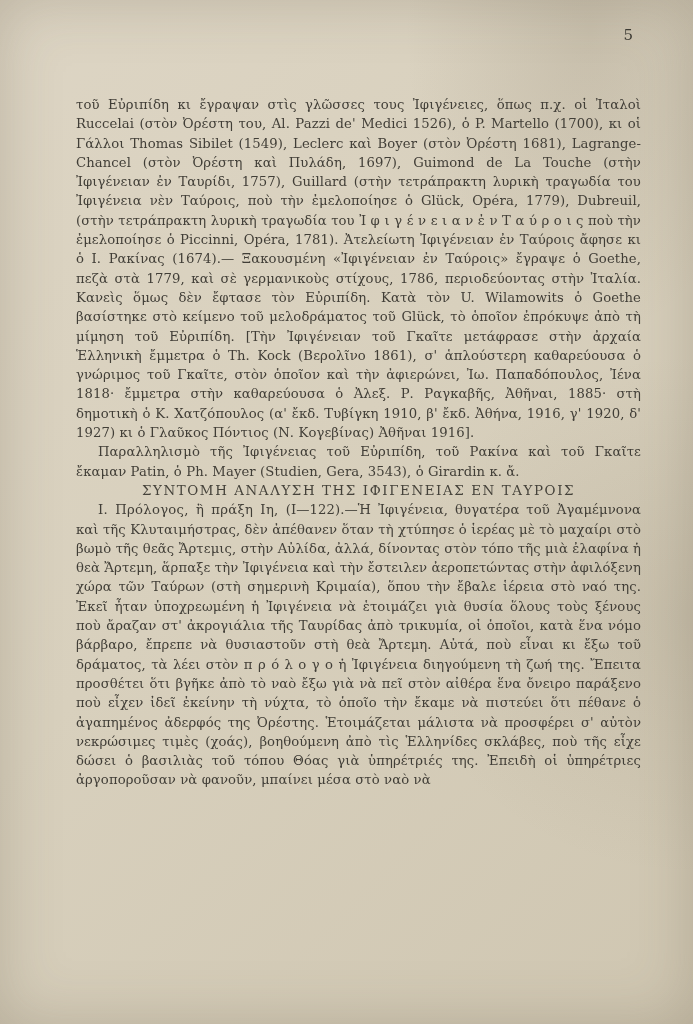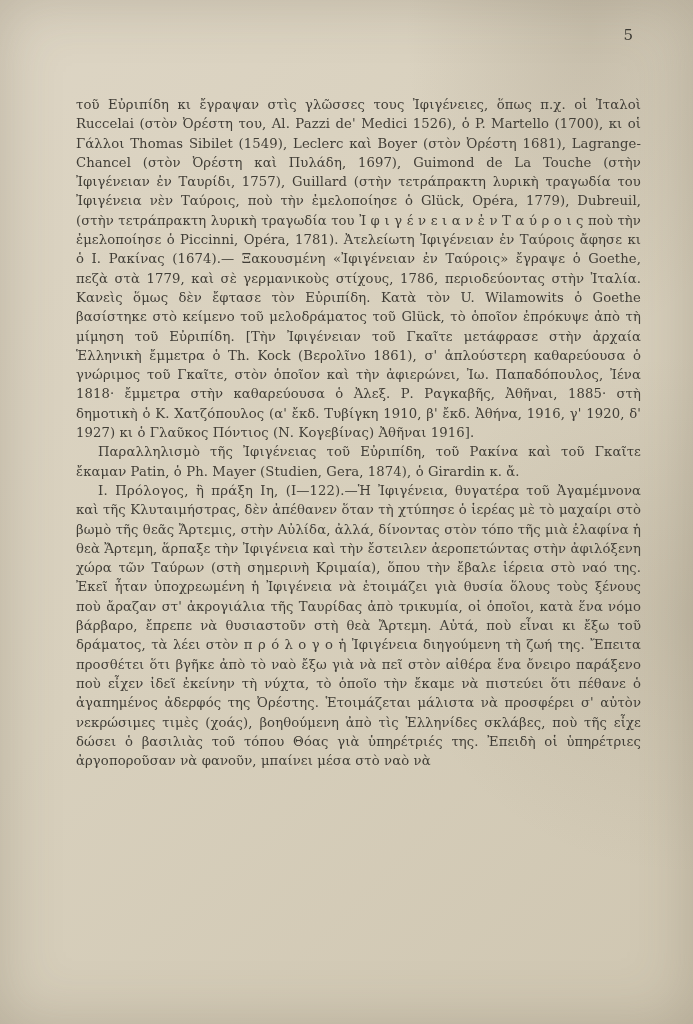--- a/index.html
+++ b/index.html
@@ -49,20 +49,21 @@
 <body>
 
 <div class="page">
 
   <div class="page-number">5</div>
 
   <div class="content">
 
     <p class="para">τοῦ Εὐριπίδη κι ἔγραψαν στὶς γλῶσσες τους Ἰφιγένειες, ὅπως π.χ. οἱ Ἰταλοὶ Ruccelai (στὸν Ὀρέστη του, Al. Pazzi de' Medici 1526), ὁ P. Martello (1700), κι οἱ Γάλλοι Thomas Sibilet (1549), Leclerc καὶ Boyer (στὸν Ὀρέστη 1681), Lagrange-Chancel (στὸν Ὀρέστη καὶ Πυλάδη, 1697), Guimond de La Touche (στὴν Ἰφιγένειαν ἐν Ταυρίδι, 1757), Guillard (στὴν τετράπρακτη λυρικὴ τραγωδία του Ἰφιγένεια νὲν Ταύροις, ποὺ τὴν ἐμελοποίησε ὁ Glück, Opéra, 1779), Dubreuil, (στὴν τετράπρακτη λυρικὴ τραγωδία του Ἰ φ ι γ έ ν ε ι α ν  ἐ ν  Τ α ύ ρ ο ι ς ποὺ τὴν ἐμελοποίησε ὁ Piccinni, Opéra, 1781). Ἀτελείωτη Ἰφιγένειαν ἐν Ταύροις ἄφησε κι ὁ Ι. Ρακίνας (1674).— Ξακουσμένη «Ἰφιγένειαν ἐν Ταύροις» ἔγραψε ὁ Goethe, πεζὰ στὰ 1779, καὶ σὲ γερμανικοὺς στίχους, 1786, περιοδεύοντας στὴν Ἰταλία. Κανεὶς ὅμως δὲν ἔφτασε τὸν Εὐριπίδη. Κατὰ τὸν U. Wilamowits ὁ Goethe βασίστηκε στὸ κείμενο τοῦ μελοδράματος τοῦ Glück, τὸ ὁποῖον ἐπρόκυψε ἀπὸ τὴ μίμηση τοῦ Εὐριπίδη. [Τὴν Ἰφιγένειαν τοῦ Γκαῖτε μετάφρασε στὴν ἀρχαία Ἑλληνικὴ ἔμμετρα ὁ Th. Kock (Βερολῖνο 1861), σ' ἁπλούστερη καθαρεύουσα ὁ γνώριμος τοῦ Γκαῖτε, στὸν ὁποῖον καὶ τὴν ἀφιερώνει, Ἰω. Παπαδόπουλος, Ἰένα 1818· ἔμμετρα στὴν καθαρεύουσα ὁ Ἀλεξ. Ρ. Ραγκαβῆς, Ἀθῆναι, 1885· στὴ δημοτικὴ ὁ Κ. Χατζόπουλος (α' ἔκδ. Τυβίγκη 1910, β' ἔκδ. Ἀθήνα, 1916, γ' 1920, δ' 1927) κι ὁ Γλαῦκος Πόντιος (Ν. Κογεβίνας) Ἀθῆναι 1916].</p>
 
-    <p class="para indent">Παραλληλισμὸ τῆς Ἰφιγένειας τοῦ Εὐριπίδη, τοῦ Ρακίνα καὶ τοῦ Γκαῖτε ἔκαμαν Patin, ὁ Ph. Mayer (Studien, Gera, 1874), ὁ Girardin κ. ἄ.</p>
+    <p class="para indent">Παραλληλισμὸ τῆς Ἰφιγένειας τοῦ Εὐριπίδη, τοῦ Ρακίνα καὶ τοῦ Γκαῖτε ἔκαμαν Patin, ὁ Ph. Mayer (Studien, Gera, 3543), ὁ Girardin κ. ἄ.</p>
 
 
+    <p class="para section-heading">ΣΥΝΤΟΜΗ ΑΝΑΛΥΣΗ ΤΗΣ ΙΦΙΓΕΝΕΙΑΣ ΕΝ ΤΑΥΡΟΙΣ</p>
 
     <p class="para indent"><span class="lead-bold">Ι. Πρόλογος, ἢ πράξη Ιη, </span><span>(Ι—122).—Ἡ Ἰφιγένεια, θυγατέρα τοῦ Ἀγαμέμνονα καὶ τῆς Κλυταιμήστρας, δὲν ἀπέθανεν ὅταν τὴ χτύπησε ὁ ἱερέας μὲ τὸ μαχαίρι στὸ βωμὸ τῆς θεᾶς Ἄρτεμις, στὴν Αὐλίδα, ἀλλά, δίνοντας στὸν τόπο τῆς μιὰ ἐλαφίνα ἡ θεὰ Ἄρτεμη, ἅρπαξε τὴν Ἰφιγένεια καὶ τὴν ἔστειλεν ἀεροπετώντας στὴν ἀφιλόξενη χώρα τῶν Ταύρων (στὴ σημερινὴ Κριμαία), ὅπου τὴν ἔβαλε ἱέρεια στὸ ναό της. Ἐκεῖ ἦταν ὑποχρεωμένη ἡ Ἰφιγένεια νὰ ἑτοιμάζει γιὰ θυσία ὅλους τοὺς ξένους ποὺ ἄραζαν στ' ἀκρογιάλια τῆς Ταυρίδας ἀπὸ τρικυμία, οἱ ὁποῖοι, κατὰ ἕνα νόμο βάρβαρο, ἔπρεπε νὰ θυσιαστοῦν στὴ θεὰ Ἄρτεμη. Αὐτά, ποὺ εἶναι κι ἔξω τοῦ δράματος, τὰ λέει στὸν π ρ ό λ ο γ ο ἡ Ἰφιγένεια διηγούμενη τὴ ζωή της. Ἔπειτα προσθέτει ὅτι βγῆκε ἀπὸ τὸ ναὸ ἔξω γιὰ νὰ πεῖ στὸν αἰθέρα ἕνα ὄνειρο παράξενο ποὺ εἶχεν ἰδεῖ ἐκείνην τὴ νύχτα, τὸ ὁποῖο τὴν ἔκαμε νὰ πιστεύει ὅτι πέθανε ὁ ἀγαπημένος ἀδερφός της Ὀρέστης. Ἑτοιμάζεται μάλιστα νὰ προσφέρει σ' αὐτὸν νεκρώσιμες τιμὲς (χοάς), βοηθούμενη ἀπὸ τὶς Ἑλληνίδες σκλάβες, ποὺ τῆς εἶχε δώσει ὁ βασιλιὰς τοῦ τόπου Θόας γιὰ ὑπηρέτριές της. Ἐπειδὴ οἱ ὑπηρέτριες ἀργοποροῦσαν νὰ φανοῦν, μπαίνει μέσα στὸ ναὸ νὰ</span></p>
 
   </div>
 </div>
 
 </body></html>

